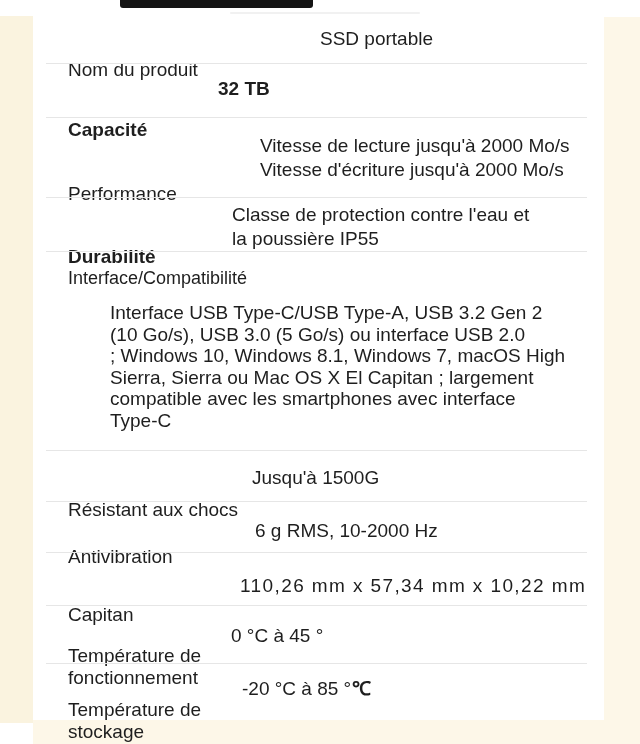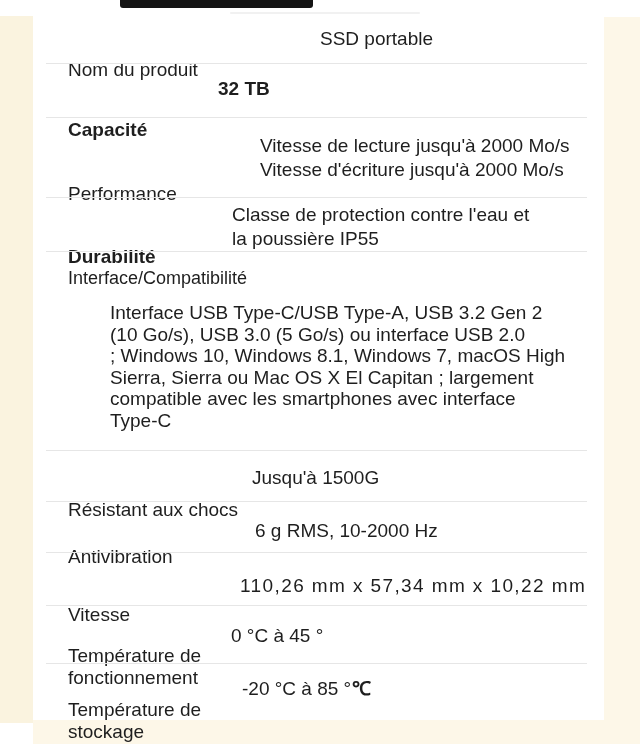--- a/index.html
+++ b/index.html
@@ -108,21 +108,21 @@
 </div>
 <div class="divider d6"></div>
 
 <div class="row r7">
   <span class="label">Antivibration</span>
   <span class="value">6 g RMS, 10-2000 Hz</span>
 </div>
 <div class="divider d7"></div>
 
 <div class="row r8">
-  <span class="label">Vitesse</span>
+  <span class="label">Capitan</span>
   <span class="value">110,26 mm x 57,34 mm x 10,22 mm</span>
 </div>
 <div class="divider d8"></div>
 
 <div class="row r9">
   <span class="label">Température de
 fonctionnement</span>
   <span class="value">0 °C à 45 °</span>
 </div>
 <div class="divider d9"></div>

